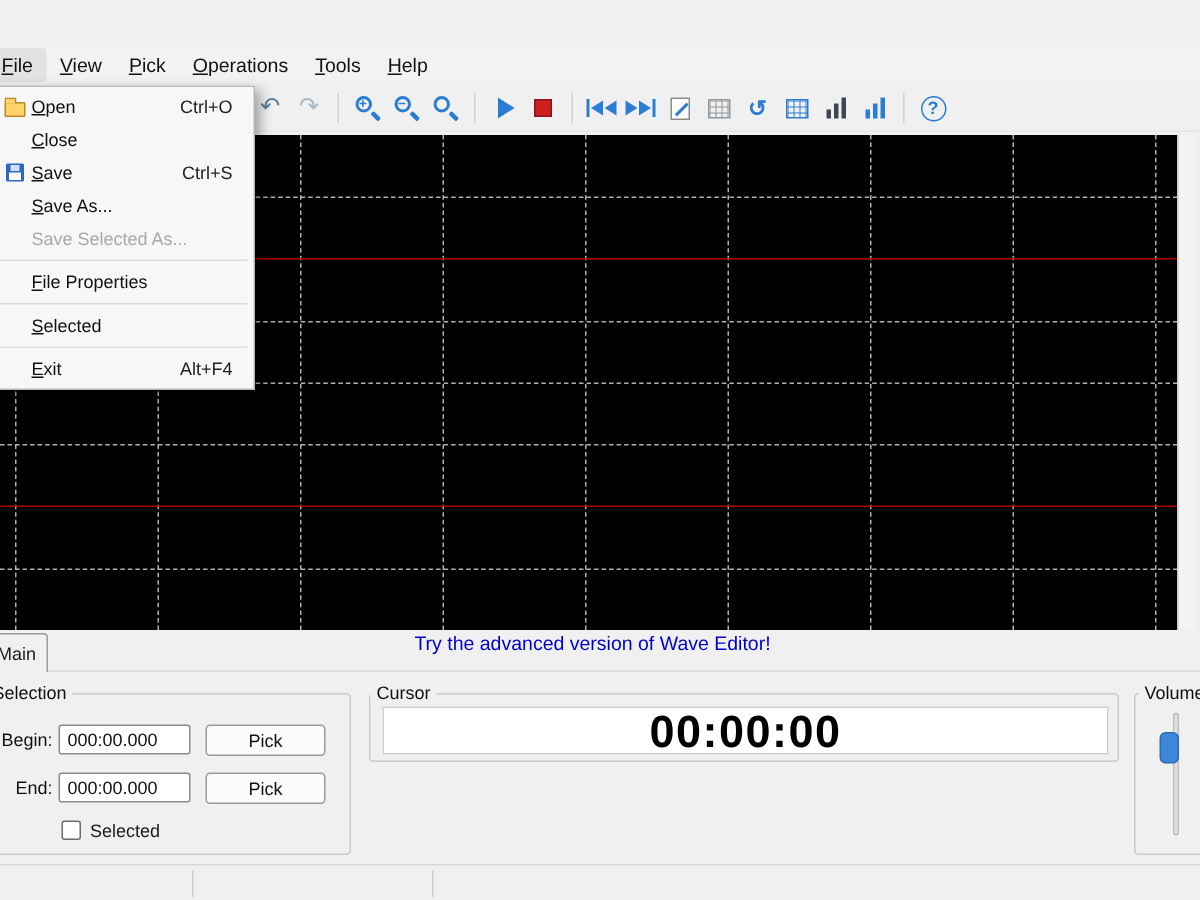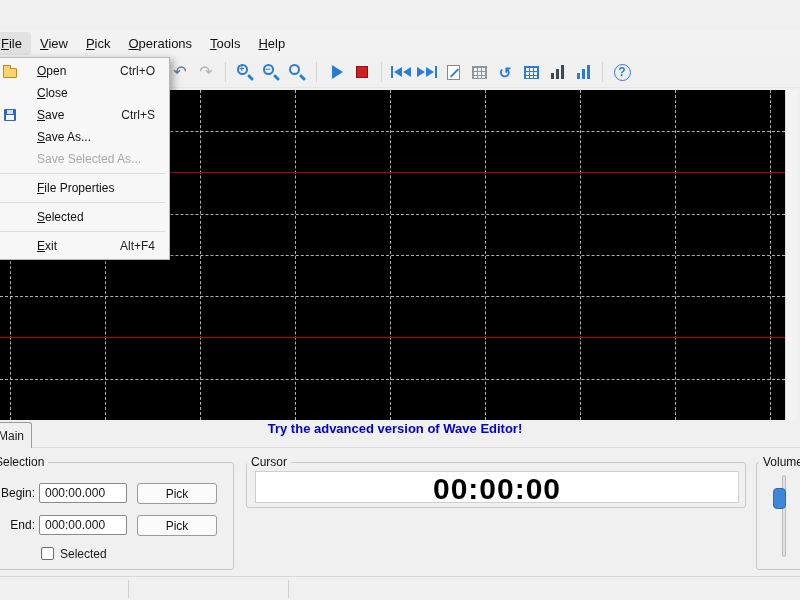--- a/index.html
+++ b/index.html
@@ -62,21 +62,21 @@
   
   .waveform{position:absolute;left:0;top:90px;width:785px;height:330px;background:#000;overflow:hidden}
   .vline{position:absolute;top:0;bottom:0;width:0;border-left:1px dashed #dcdcdc;opacity:.8}
   .hline{position:absolute;left:0;right:0;height:0;border-top:1px dashed #dcdcdc;opacity:.8}
   .redline{position:absolute;left:0;right:0;height:1px;background:#b40000}
   .wave-scrollbar{position:absolute;left:785px;top:90px;width:12px;height:330px;background:#f3f3f3;border-left:1px solid #dddddd}
 
   
   .tabrow{position:absolute;left:0;top:420px;width:800px;height:28px;background:#f0f0f0;border-bottom:1px solid #dadada}
   .main-tab{position:absolute;left:-10px;top:2px;width:42px;height:26px;background:#f0f0f0;border:1px solid #9a9a9a;border-bottom:none;border-radius:3px 3px 0 0;display:flex;align-items:center;justify-content:center;font-size:12px}
-  .promo{position:absolute;left:0;top:0;width:790px;height:16px;display:flex;align-items:center;justify-content:center;font-weight:bold;font-size:13px;color:#0000cc}
+  .promo{position:absolute;left:0;top:0;width:790px;height:16px;display:flex;align-items:center;justify-content:center;font-weight:normal;font-size:13px;color:#0000cc}
 
   
   .group{position:absolute;border:1px solid #c9c9c9;border-radius:3px;background:#f0f0f0}
   .glabel{position:absolute;top:-8px;left:0;background:#f0f0f0;padding:0 4px;font-size:12px;line-height:14px;color:#111}
   .g-selection{left:-10px;top:462px;width:244px;height:108px}
   .g-cursor{left:246px;top:462px;width:500px;height:46px}
   .g-levels{left:246px;top:518px;width:500px;height:52px}
   .g-volume{left:756px;top:462px;width:58px;height:108px}
   .g-volume .glabel{left:2px}
 
@@ -96,21 +96,21 @@
   .vol-thumb{position:absolute;left:16px;top:25px;width:13px;height:21px;background:#3c87d8;border-radius:4px;border:1px solid #2a6cb4}
 
   
   .statusbar{position:absolute;left:0;top:576px;width:800px;height:24px;background:#f0f0f0;border-top:1px solid #d7d7d7}
   .sb-sep{position:absolute;top:3px;height:18px;width:1px;background:#cfcfcf}
 
   
   .dropdown{position:absolute;left:-6px;top:57px;width:176px;background:#f7f7f7;border:1px solid #b8b8b8;box-shadow:3px 3px 8px rgba(0,0,0,.35);z-index:50;padding:2px 0}
   .ditem{height:22px;display:flex;align-items:center;padding:0 0 0 4px;font-size:12px;color:#111}
   .dicon{width:22px;height:18px;display:flex;align-items:center;justify-content:center;flex:0 0 22px}
-  .dlabel{margin-left:16px}
+  .dlabel{margin-left:0}
   .dshort{margin-left:auto;padding-right:14px;color:#222}
   .ditem.disabled,.ditem.disabled .dshort{color:#a8a8a8}
   .dsep{height:1px;background:#dcdcdc;margin:3px 4px}
   .i-folder{position:relative;width:14px;height:10px;background:#ffd36b;border:1px solid #b9892c;border-radius:1px;margin-top:3px}
   .i-folder::before{content:"";position:absolute;left:-1px;top:-4px;width:6px;height:3px;background:#ffd36b;border:1px solid #b9892c;border-bottom:none;border-radius:1px 1px 0 0}
   .i-disk{position:relative;width:12px;height:12px;background:#2e66c0;border-radius:1px}
   .i-disk::before{content:"";position:absolute;left:3px;top:1px;width:6px;height:4px;background:#cfe0f5}
   .i-disk::after{content:"";position:absolute;left:2px;bottom:1px;width:8px;height:5px;background:#fff}
 </style>
 </head>

